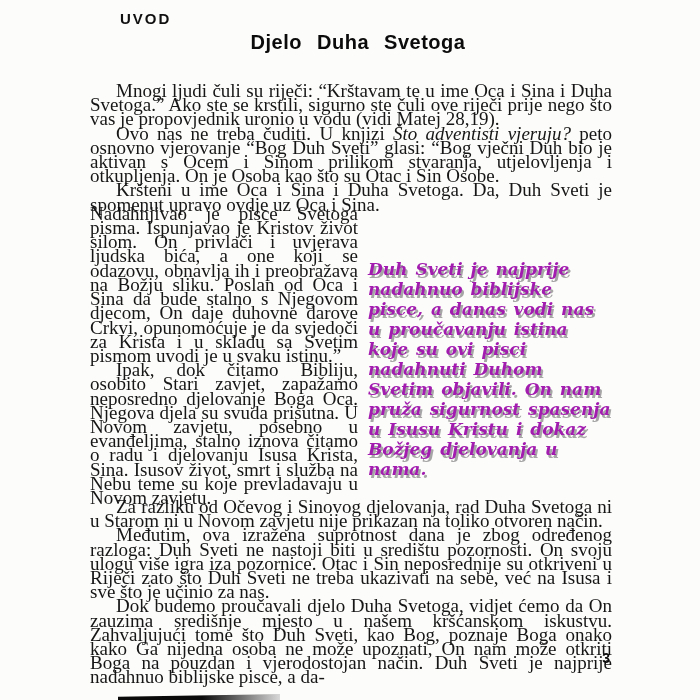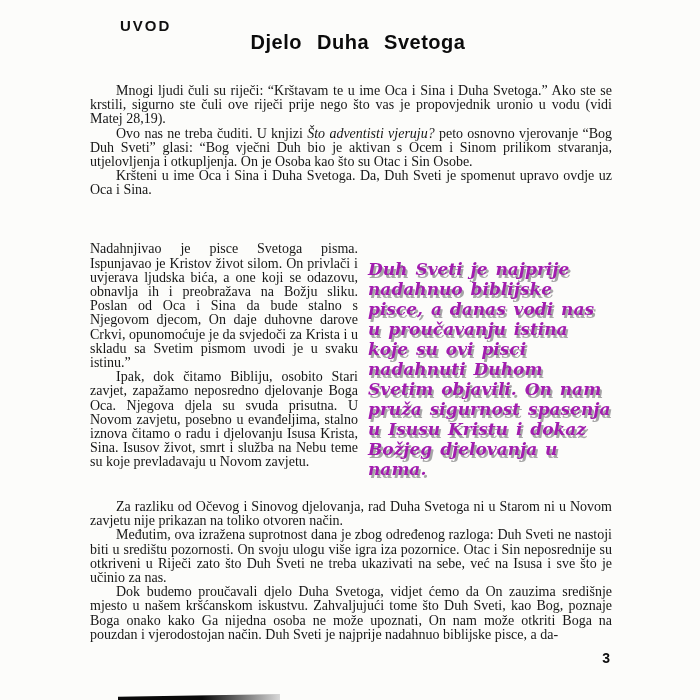--- a/index.html
+++ b/index.html
@@ -10,21 +10,21 @@
   }
   .page {
     position: relative;
     width: 700px; height: 700px;
     background: #fcfcfa;
     font-family: "Liberation Serif", serif;
     color: #141414;
   }
   .kicker {
     position: absolute;
-    left: 120px; top: 17px;
+    left: 120px; top: 10px;
     font-family: "Liberation Sans", sans-serif;
     font-weight: bold;
     font-size: 15px;
     letter-spacing: 2px;
     color: #101010;
   }
   .title {
     position: absolute;
     left: 0; top: 31px;
     width: 700px;
@@ -33,21 +33,21 @@
     font-family: "Liberation Sans", sans-serif;
     font-weight: bold;
     font-size: 20px;
     letter-spacing: 0.5px;
     word-spacing: 9px;
     color: #0b0b0b;
     padding-left: 8px;
   }
   .para {
     margin: 0;
-    font-size: 14px;
+    font-size: 19px;
     line-height: 14.2px;
     text-align: justify;
     color: #161616;
   }
   .indent { text-indent: 26px; }
   .italic { font-style: italic; }
   .body-top {
     position: absolute;
     left: 90px; top: 84px;
     width: 522px;

